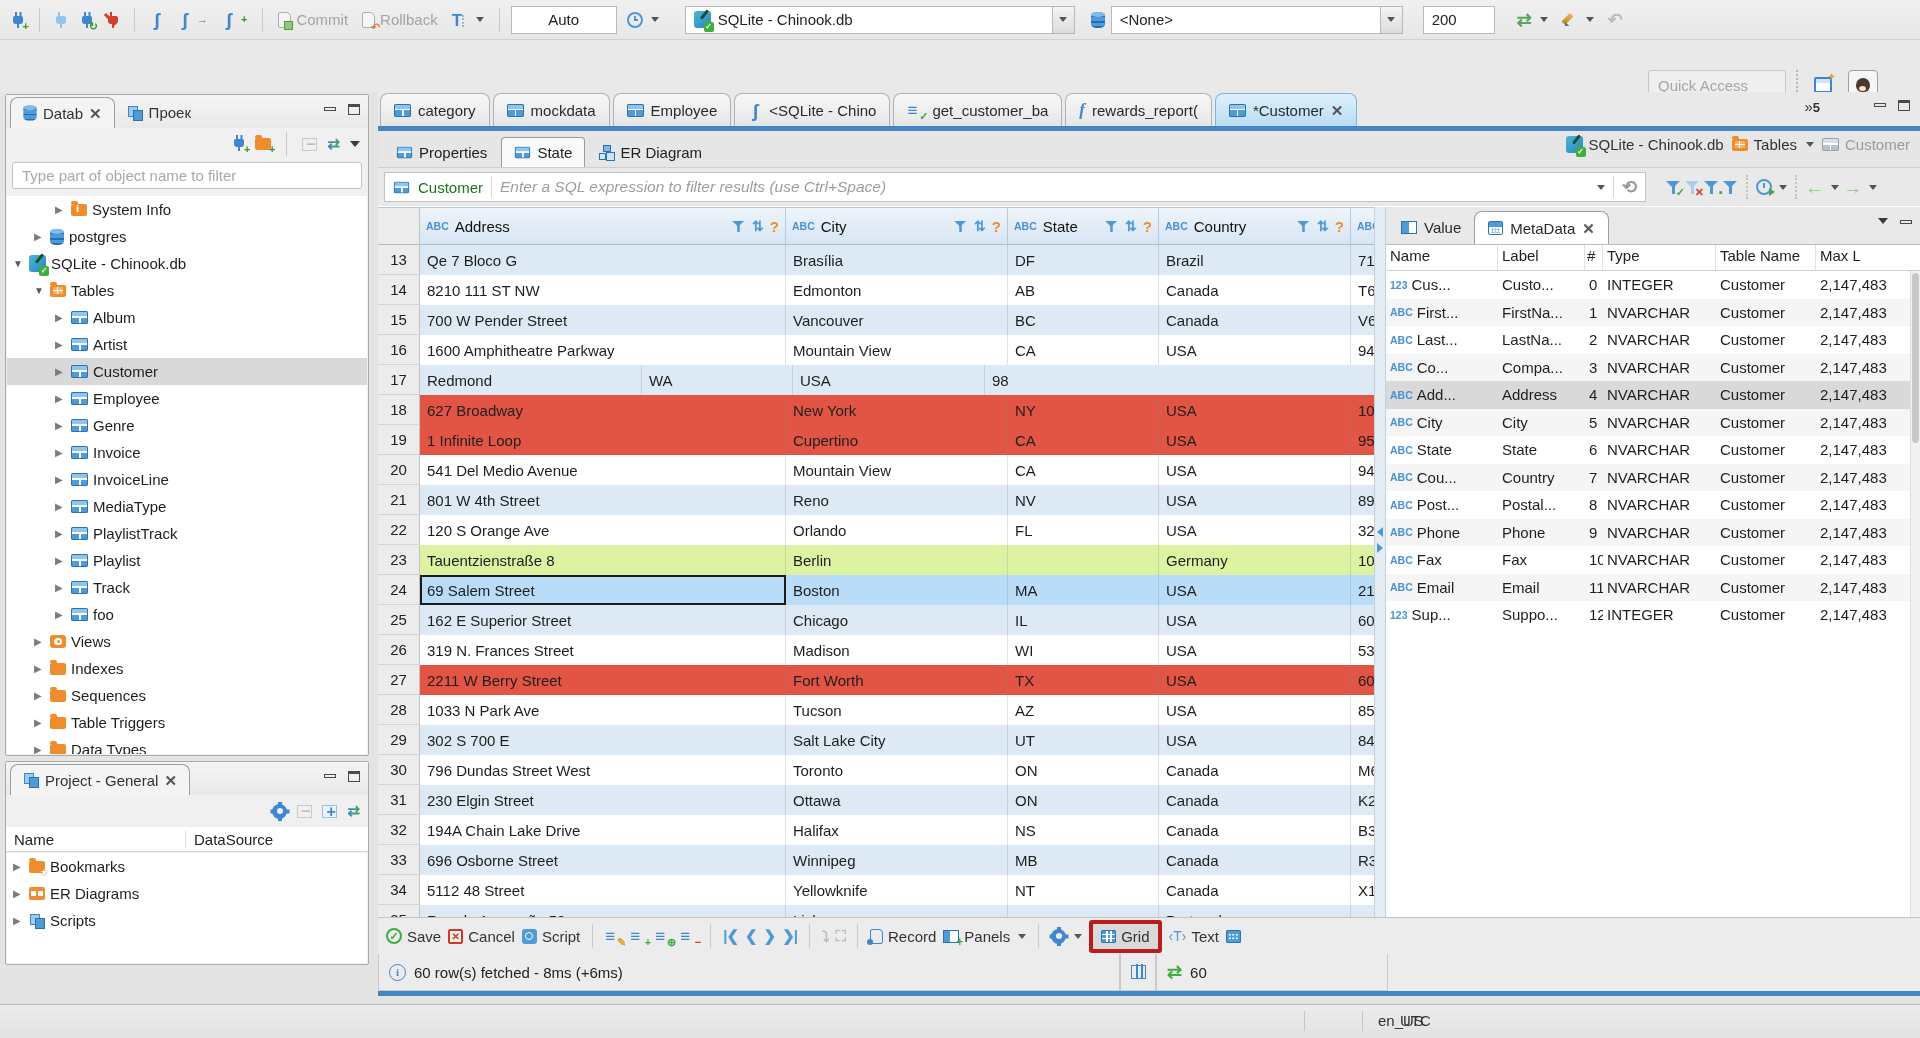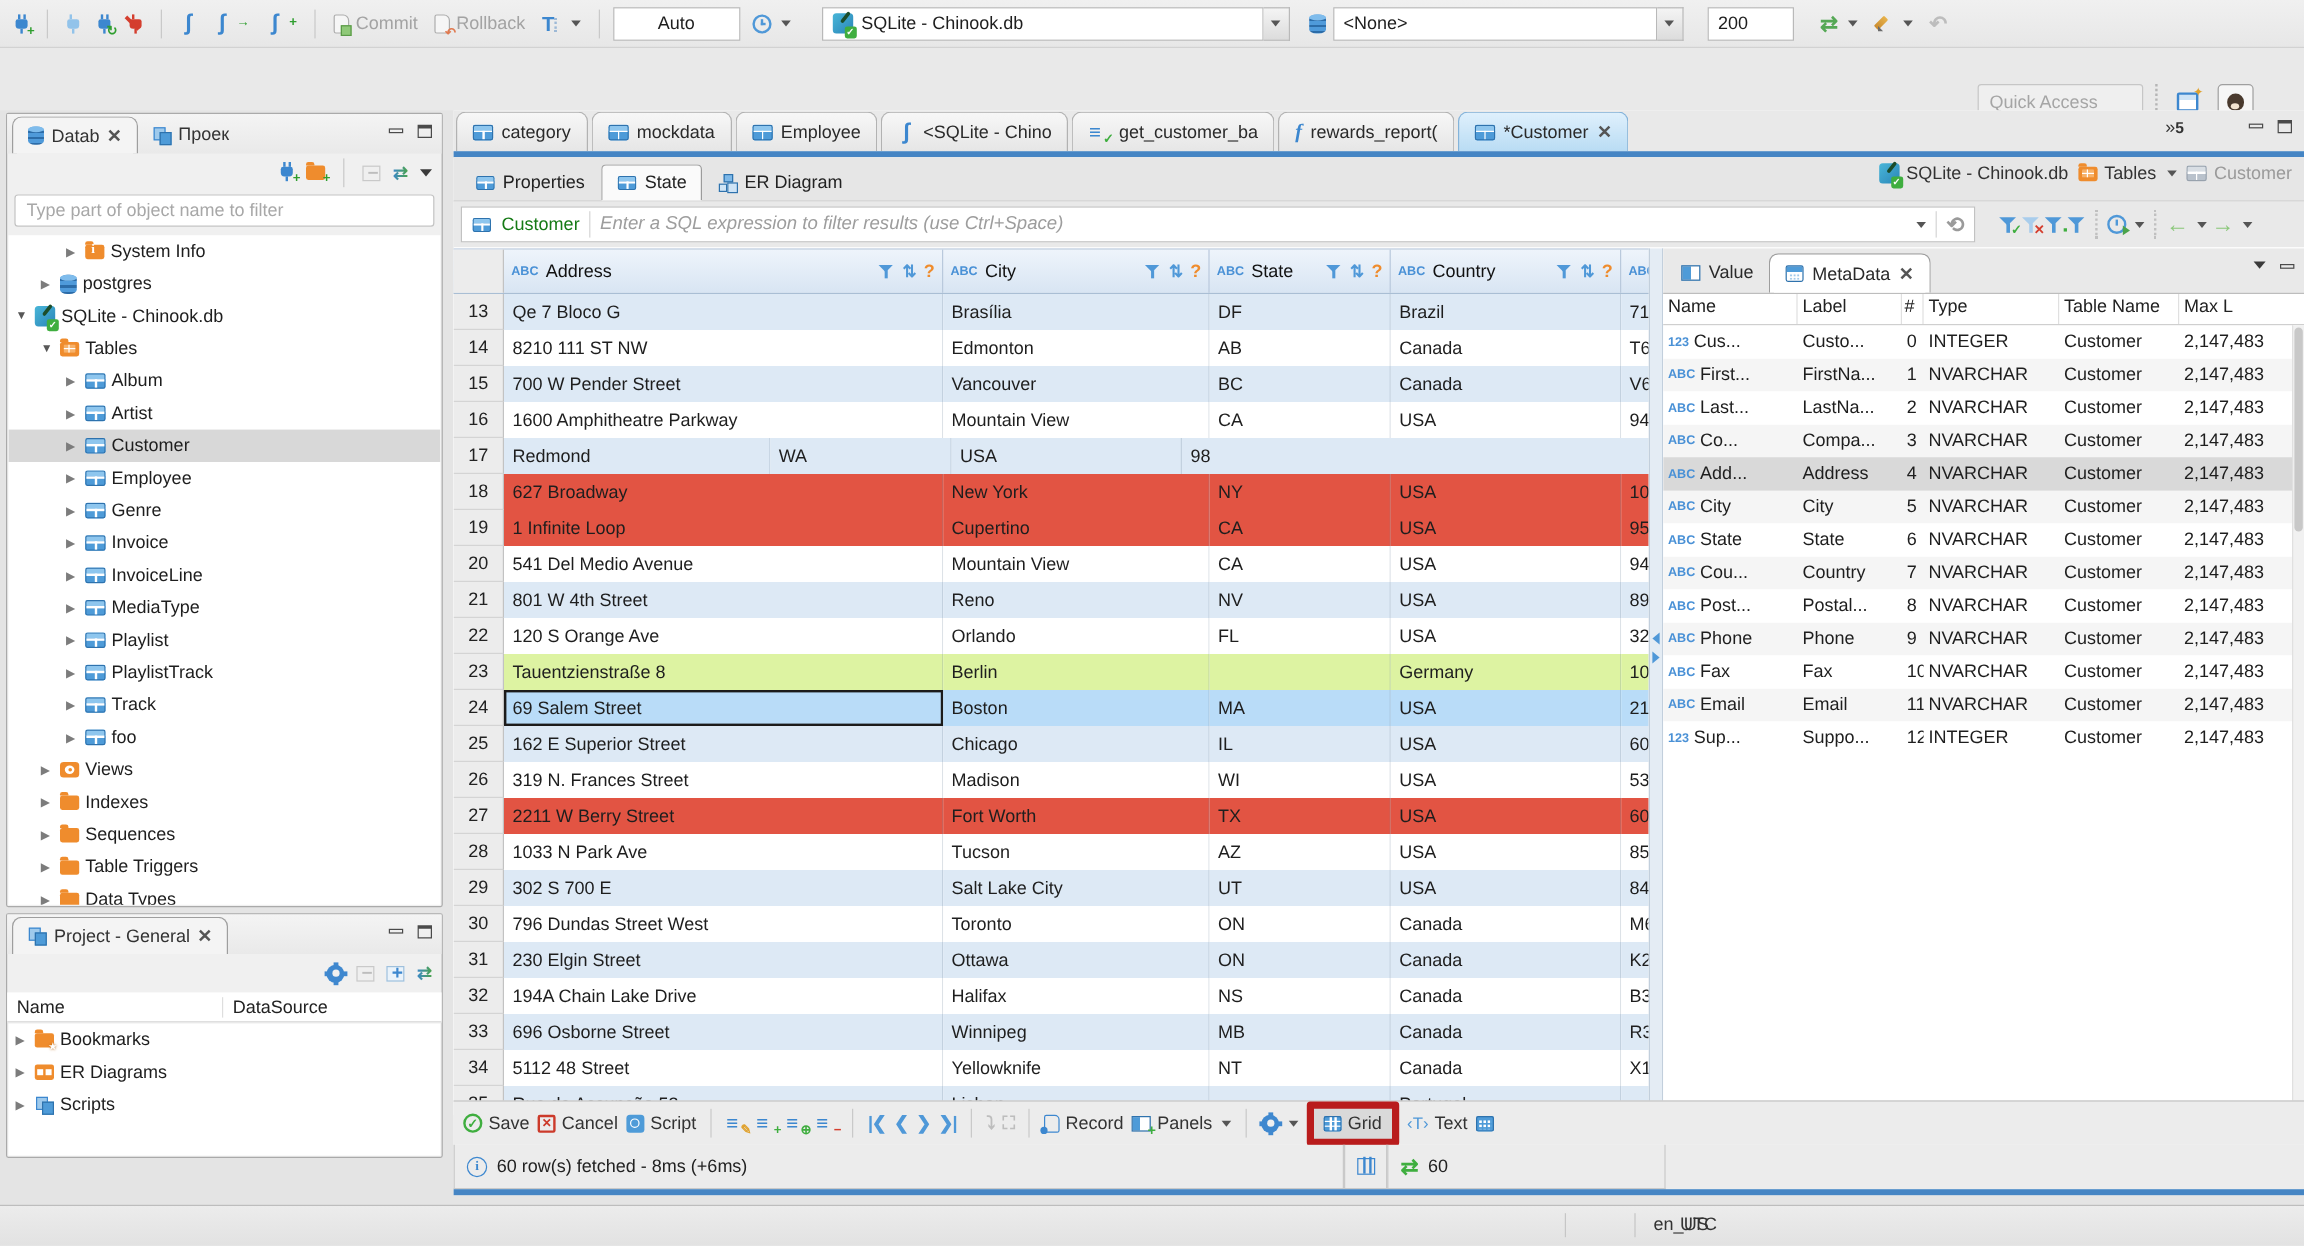--- a/index.html
+++ b/index.html
@@ -216,21 +216,21 @@
   .iscript { width:15px; height:15px; background:#4e9bd8; border-radius:3px; position:relative; flex:none; }
   .iscript::after { content:""; position:absolute; left:3px; top:3px; width:6px; height:6px; border:1.8px solid #fff; border-radius:50%; }
   .ilines { position:relative; color:#3c87cf; font-size:17px; font-weight:bold; line-height:1; width:18px; flex:none; }
   .ilines .lb { position:absolute; right:-3px; bottom:-3px; font-size:11px; }
   .bnav { color:#4f98d8; font-size:15px; font-weight:bold; letter-spacing:-1px; }
   .bnav.dis2 { color:#bdbdbd; }
   .irec { width:13px; height:15px; border:1.7px solid #3c87cf; border-radius:2px 4px 2px 2px; position:relative; flex:none; }
   .irec::after { content:""; position:absolute; left:-4px; bottom:-2px; width:6px; height:6px; background:#3c87cf; border-radius:50%; }
   .ipanels { width:16px; height:13px; border:1.5px solid #2e72ad; background:linear-gradient(90deg,#4e9bd8 0 6px,#fff 6px); position:relative; flex:none; }
   .ipanels::after { content:"+"; position:absolute; right:-5px; bottom:-7px; color:#3fae3f; font-weight:bold; font-size:12px; }
-  .pressed { background:#d9d9d9; border:6px solid #b91c1c; border-radius:3px; padding:4px 8px; }
+  .pressed { background:#d9d9d9; border:4px solid #b91c1c; border-radius:3px; padding:4px 8px; }
   .igrid2 { width:15px; height:13px; border-radius:2px; background:#4e9bd8; box-shadow:inset 0 0 0 1px #2e72ad; position:relative; flex:none; }
   .igrid2::before { content:""; position:absolute; left:1px; right:1px; top:4px; height:1.5px; background:#fff; box-shadow:0 4px 0 #fff; }
   .igrid2::after { content:""; position:absolute; top:1px; bottom:1px; left:5px; width:1.5px; background:#fff; box-shadow:4px 0 0 #fff; }
   .itext2 { color:#4f98d8; font-size:14px; flex:none; }
   .icalc { width:15px; height:13px; border-radius:2px; background:#4e9bd8; box-shadow:inset 0 0 0 1px #2e72ad; position:relative; flex:none; }
   .icalc::after { content:""; position:absolute; left:2px; top:3px; width:11px; height:8px; background:radial-gradient(circle,#fff 1px,transparent 1.2px) 0 0/3.5px 3.5px; }
 
   
   #statusrow { position:absolute; left:0; top:862px; width:100%; height:37px; background:#ececec; display:flex; align-items:stretch; font-size:15px; color:#222; }
   .sbox { border:1px solid #c9c9c9; border-top:none; display:flex; align-items:center; gap:8px; padding:0 10px; }
@@ -457,27 +457,27 @@
 
       <div class="trow ind2 exp-col">
         <span class="tw"></span>
         <span class="ticon itable"></span>
         <span class="tlabel">MediaType</span>
       </div>
 
       <div class="trow ind2 exp-col">
         <span class="tw"></span>
         <span class="ticon itable"></span>
+        <span class="tlabel">PlaylistTrack</span>
+      </div>
+
+      <div class="trow ind2 exp-col">
+        <span class="tw"></span>
+        <span class="ticon itable"></span>
         <span class="tlabel">Playlist</span>
-      </div>
-
-      <div class="trow ind2 exp-col">
-        <span class="tw"></span>
-        <span class="ticon itable"></span>
-        <span class="tlabel">PlaylistTrack</span>
       </div>
 
       <div class="trow ind2 exp-col">
         <span class="tw"></span>
         <span class="ticon itable"></span>
         <span class="tlabel">Track</span>
       </div>
 
       <div class="trow ind2 exp-col">
         <span class="tw"></span>

